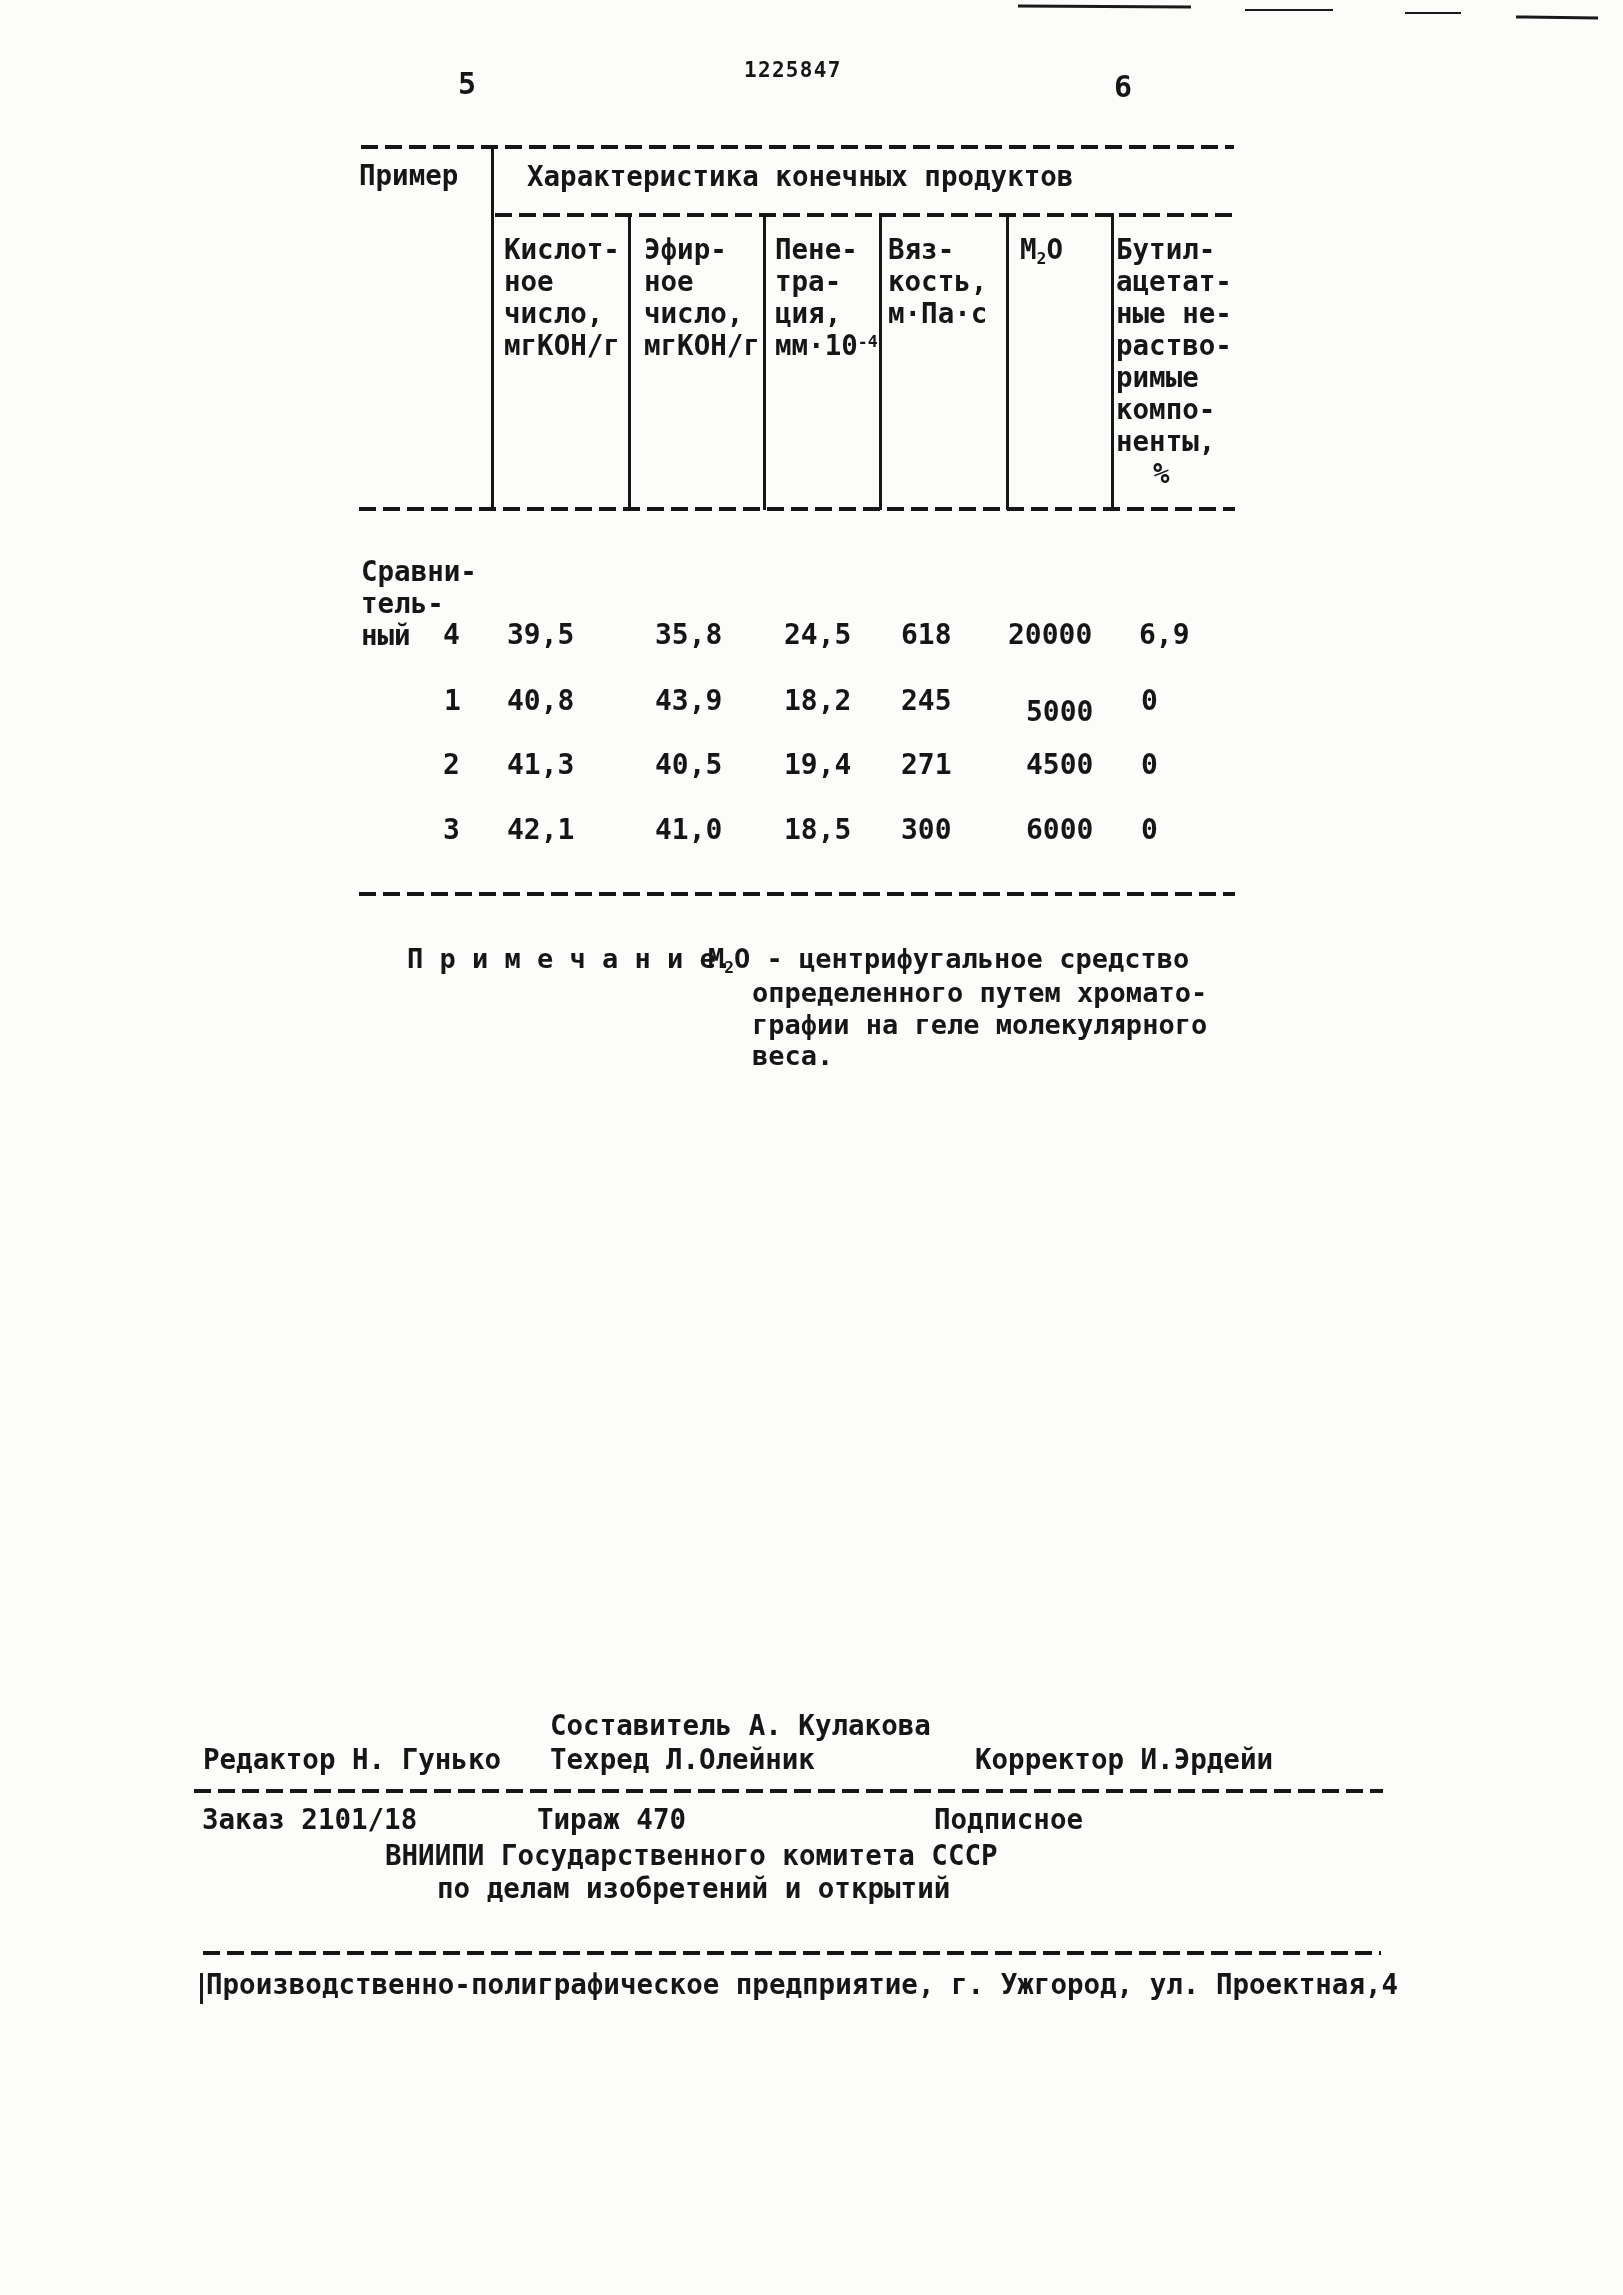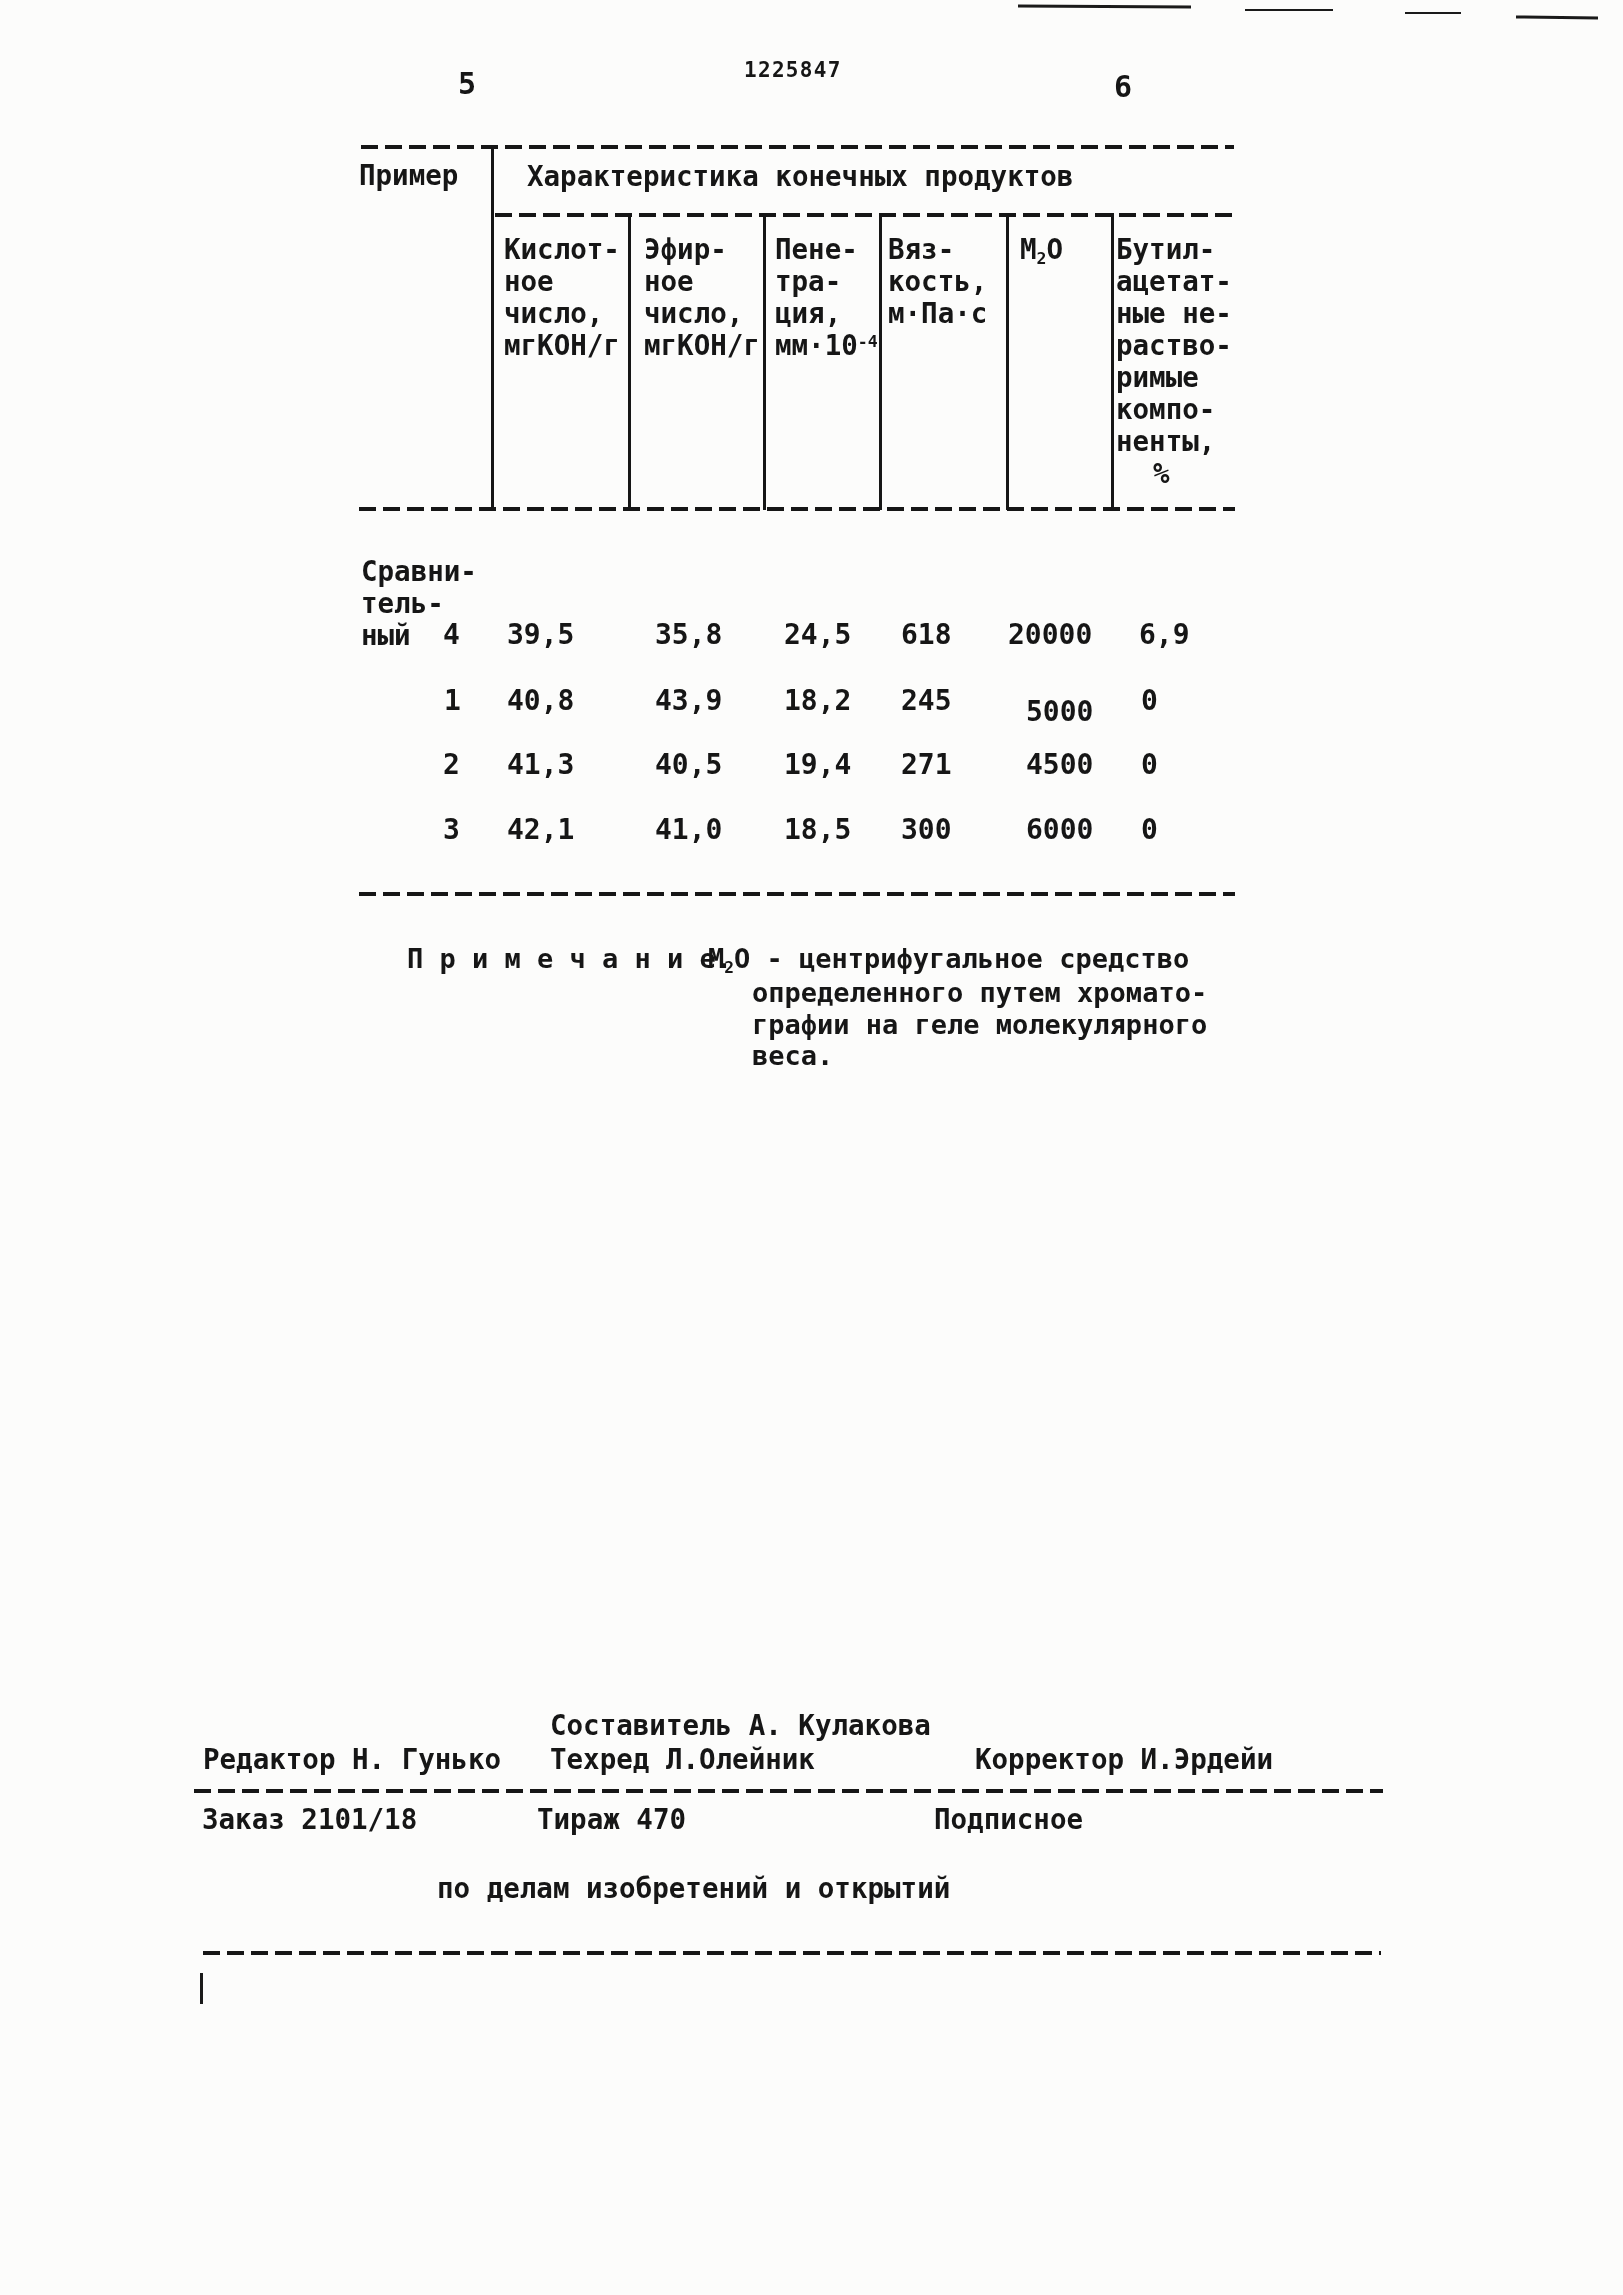--- a/index.html
+++ b/index.html
@@ -147,20 +147,22 @@
   <span class="t" style="left:203px; top:1746px;">Редактор Н. Гунько</span>
   <span class="t" style="left:550px; top:1746px;">Техред Л.Олейник</span>
   <span class="t" style="left:975px; top:1746px;">Корректор И.Эрдейи</span>
 
   <div class="dash" style="left:194px; top:1789px; width:1189px;"></div>
 
   <span class="t" style="left:202px; top:1806px;">Заказ 2101/18</span>
   <span class="t" style="left:537px; top:1806px;">Тираж 470</span>
   <span class="t" style="left:934px; top:1806px;">Подписное</span>
 
+  <span class="t" style="left:385px; top:1842px;">ВНИИПИ Государственного комитета СССР</span>
   <span class="t" style="left:437px; top:1875px;">по делам изобретений и открытий</span>
 
   <div class="dash" style="left:203px; top:1951px; width:1178px;"></div>
 
   <div class="streak" style="left:200px; top:1973px; width:2.6px; height:31px;"></div>
+  <span class="t" style="left:206px; top:1971px;">Производственно-полиграфическое предприятие, г. Ужгород, ул. Проектная,4</span>
 
 </div>
 
 
 </body></html>

